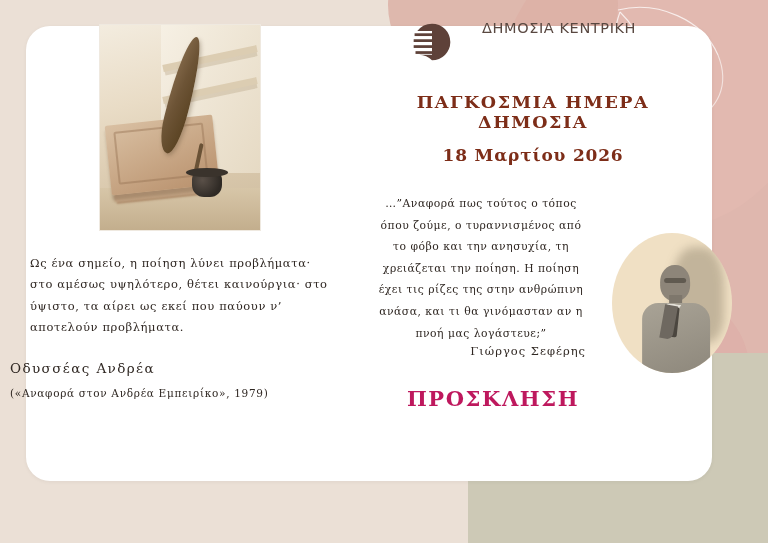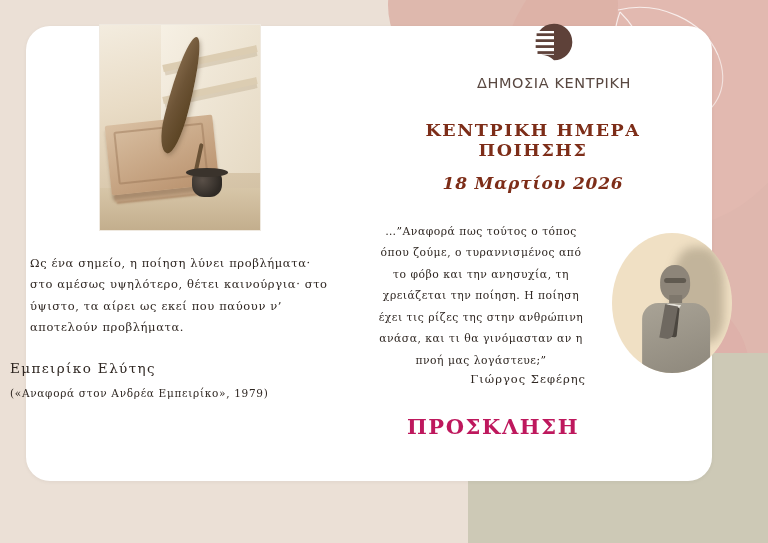--- a/index.html
+++ b/index.html
@@ -230,24 +230,22 @@
 
   
   .right-col {
     position: absolute;
     left: 368px;
     top: 20px;
     width: 330px;
   }
   .logo-row {
     display: flex;
-    align-items: center;
-    gap: 11px;
+    gap: 28px;
     padding-left: 42px;
-    flex-direction: column;
   }
   .logo-mark {
     width: 44px;
     height: 44px;
     flex: none;
   }
   .logo-text {
     line-height: 1.14;
     color: #594841;
     font-family: "DejaVu Sans", sans-serif;
@@ -272,21 +270,20 @@
     font-family: "DejaVu Serif", serif;
   }
   .event-date {
     margin-top: 13px;
     text-align: center;
     font-size: 17px;
     font-weight: 700;
     letter-spacing: .8px;
     color: #7d2d18;
     font-family: "DejaVu Serif", serif;
-    font-style: italic;
   }
   .quote {
     margin: 28px 0 0 4px;
     width: 218px;
     text-align: center;
     font-size: 10.8px;
     line-height: 2.0;
     color: #2f2722;
     letter-spacing: .5px;
   }
@@ -432,42 +429,42 @@
       <div class="photo-shelf s1"></div>
       <div class="photo-shelf s2"></div>
       <div class="photo-table"></div>
       <div class="photo-book"></div>
       <div class="photo-quill"></div>
       <div class="photo-quill-stem"></div>
       <div class="photo-ink"></div>
     </div>
 
     <div class="poem">Ως ένα σημείο, η ποίηση λύνει προβλήματα· στο αμέσως υψηλότερο, θέτει καινούργια· στο ύψιστο, τα αίρει ως εκεί που παύουν ν’ αποτελούν προβλήματα.</div>
-    <div class="poem-author">Εμπειρίκο Ελύτης</div>
+    <div class="poem-author">Οδυσσέας Ανδρέα</div>
     <div class="poem-source">(«Αναφορά στον Ανδρέα Εμπειρίκο», 1979)</div>
   </div>
 
   <div class="right-col">
 
     <div class="logo-row">
       <svg class="logo-mark" viewBox="0 0 48 48">
         <path d="M24 4 A20 20 0 0 1 24 44 L24 4 Z" fill="#5e4139"></path>
         <path d="M24 4 A20 20 0 0 0 8 12 L24 12 Z" fill="#5e4139"></path>
         <path d="M24 44 A20 20 0 0 0 10 38 L24 38 Z" fill="#5e4139"></path>
         <rect x="5" y="14.5" width="22" height="3" fill="#5e4139"></rect>
         <rect x="4" y="21" width="23" height="3" fill="#5e4139"></rect>
         <rect x="4" y="27.5" width="23" height="3" fill="#5e4139"></rect>
         <rect x="6" y="34" width="21" height="3" fill="#5e4139"></rect>
       </svg>
       <div class="logo-text">
         <div class="logo-line1">ΔΗΜΟΣΙΑ ΚΕΝΤΡΙΚΗ</div>
       </div>
     </div>
 
-    <div class="event-title">ΚΕΝΤΡΙΚΗ ΗΜΕΡΑ ΠΟΙΗΣΗΣ</div>
+    <div class="event-title">ΠΑΓΚΟΣΜΙΑ ΗΜΕΡΑ ΔΗΜΟΣΙΑ</div>
     <div class="event-date">18 Μαρτίου 2026</div>
 
     <div class="quote">…”Αναφορά πως τούτος ο τόπος όπου ζούμε, ο τυραννισμένος από το φόβο και την ανησυχία, τη χρειάζεται την ποίηση. Η ποίηση έχει τις ρίζες της στην ανθρώπινη ανάσα, και τι θα γινόμασταν αν η πνοή μας λογάστευε;”</div>
     <div class="quote-author">Γιώργος Σεφέρης</div>
 
     <div class="invite">ΠΡΟΣΚΛΗΣΗ</div>
   </div>
 
   <div class="portrait">
     <div class="p-shadow"></div>

